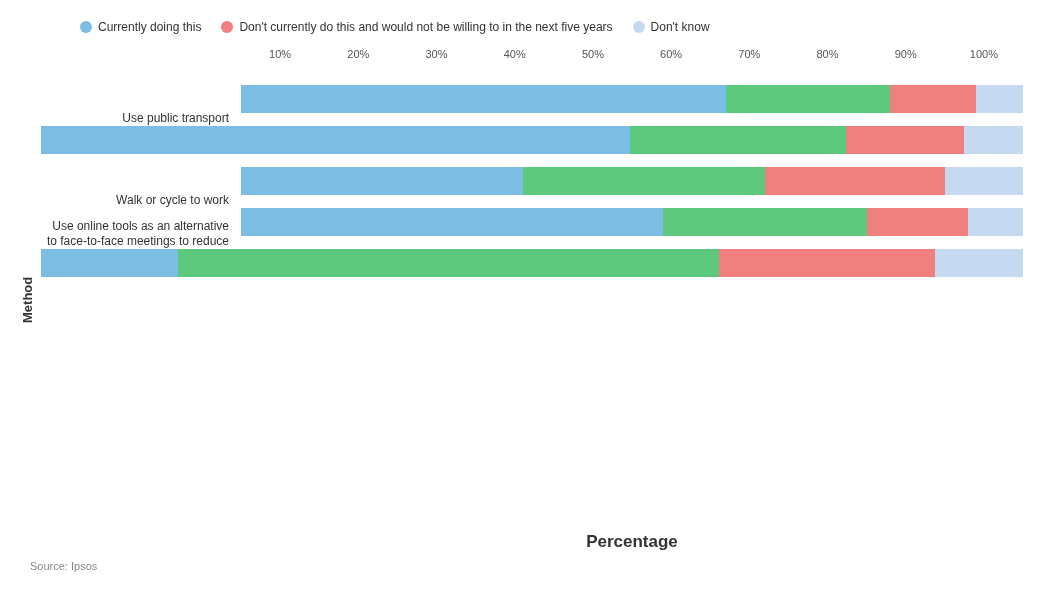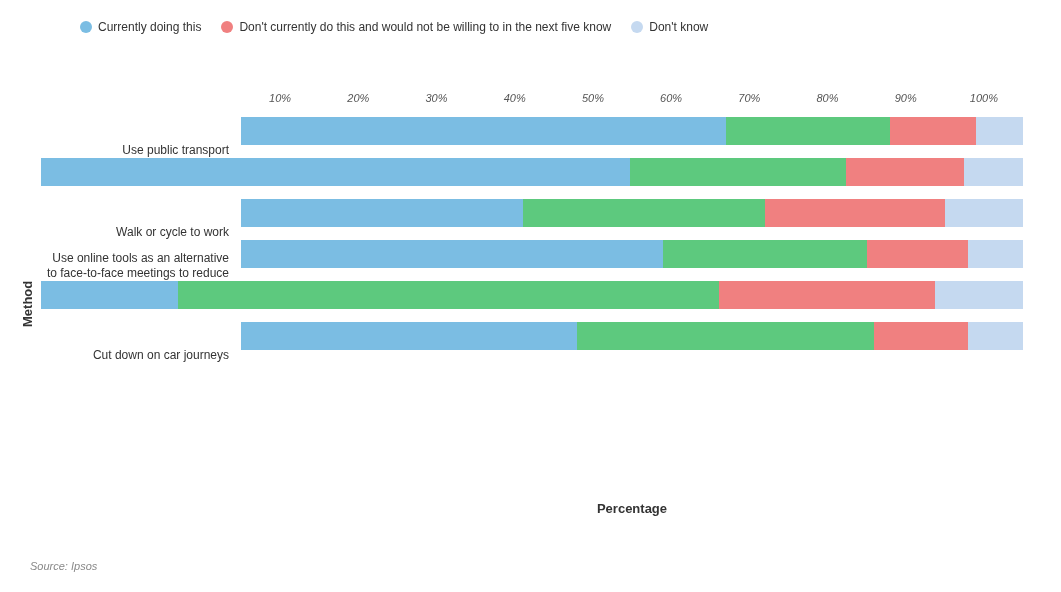--- a/index.html
+++ b/index.html
@@ -11,21 +11,20 @@
       overflow: hidden;
       font-size: 13px;
       color: #333;
     }
     .chart-container {
       padding: 20px 38px 20px 20px;
       width: 1061px;
       height: 592px;
       display: flex;
       flex-direction: column;
-      gap: 44px;
     }
     .legend {
       display: flex;
       flex-wrap: wrap;
       gap: 6px 20px;
       margin-bottom: 14px;
       padding-left: 60px;
     }
     .legend-item {
       display: flex;
@@ -55,22 +54,21 @@
       color: #333;
     }
     .chart-body {
       flex: 1;
       display: flex;
       flex-direction: column;
     }
     .x-axis-ticks {
       display: flex;
       margin-left: 200px;
-      margin-bottom: 8px;
-      font-style: italic;
+      margin-bottom: 20px;
     }
     .x-tick {
       flex: 1;
       text-align: center;
       font-size: 11px;
       color: #555;
     }
     .rows-area {
       display: flex;
       flex-direction: column;
@@ -108,49 +106,48 @@
       display: flex;
       pointer-events: none;
     }
     .gridline {
       flex: 1;
       border-left: 1px dashed #ddd;
     }
     .x-axis-bottom {
       margin-left: 200px;
       text-align: center;
-      font-size: 13px;
+      font-size: 17px;
       font-weight: bold;
       color: #333;
     }
     .source-text {
       font-size: 11px;
       color: #888;
-      margin-top: 0;
+      margin-top: 8px;
       margin-left: 10px;
-      font-style: italic;
     }
     .color-blue { background-color: #7BBDE3; }
     .color-green { background-color: #5DC97E; }
     .color-pink { background-color: #F08080; }
     .color-lightblue { background-color: #C5D9F0; }
   </style>
 </head>
 <body>
 
 <div class="chart-container">
 
   <div class="legend">
   <div class="legend-item">
         <div class="legend-dot" style="background-color: rgb(123, 189, 227);"></div>
         <span>Currently doing this</span>
       </div>
       <div class="legend-item">
         <div class="legend-dot" style="background-color: rgb(240, 128, 128);"></div>
-        <span>Don't currently do this and would not be willing to in the next five know</span>
+        <span>Don't currently do this and would not be willing to in the next five years</span>
       </div>
       <div class="legend-item">
         <div class="legend-dot" style="background-color: rgb(197, 217, 240);"></div>
         <span>Don't know</span>
       </div>
     </div>
 
   <div class="chart-area">
 
     <div class="y-axis-label">Method</div>
@@ -267,41 +264,20 @@
                 <div class="gridline"></div>
                 <div class="gridline"></div>
                 <div class="gridline"></div>
               </div>
               <div class="bar-segment color-blue" style="width: 14%; z-index: 1;"></div>
               <div class="bar-segment color-green" style="width: 55%; z-index: 1;"></div>
               <div class="bar-segment color-pink" style="width: 22%; z-index: 1;"></div>
               <div class="bar-segment color-lightblue" style="width: 9%; z-index: 1;"></div>
             </div>
           </div>
-          <div class="chart-row">
-            <div class="row-label">Cut down on car journeys</div>
-            <div class="bar-track">
-              <div class="gridlines">
-                <div class="gridline"></div>
-                <div class="gridline"></div>
-                <div class="gridline"></div>
-                <div class="gridline"></div>
-                <div class="gridline"></div>
-                <div class="gridline"></div>
-                <div class="gridline"></div>
-                <div class="gridline"></div>
-                <div class="gridline"></div>
-                <div class="gridline"></div>
-              </div>
-              <div class="bar-segment color-blue" style="width: 43%; z-index: 1;"></div>
-              <div class="bar-segment color-green" style="width: 38%; z-index: 1;"></div>
-              <div class="bar-segment color-pink" style="width: 12%; z-index: 1;"></div>
-              <div class="bar-segment color-lightblue" style="width: 7%; z-index: 1;"></div>
-            </div>
-          </div>
         </div>
 
       <div class="x-axis-bottom">Percentage</div>
     </div>
   </div>
 
   <div class="source-text">Source: Ipsos</div>
 </div>
 
 </body></html>

